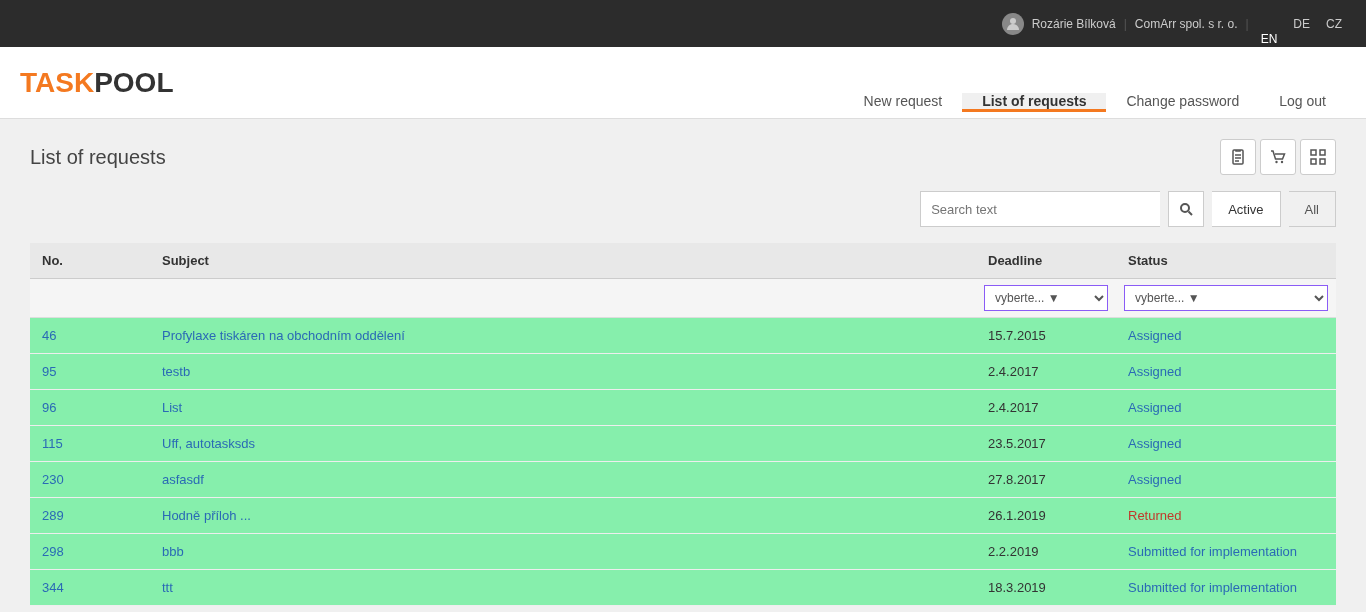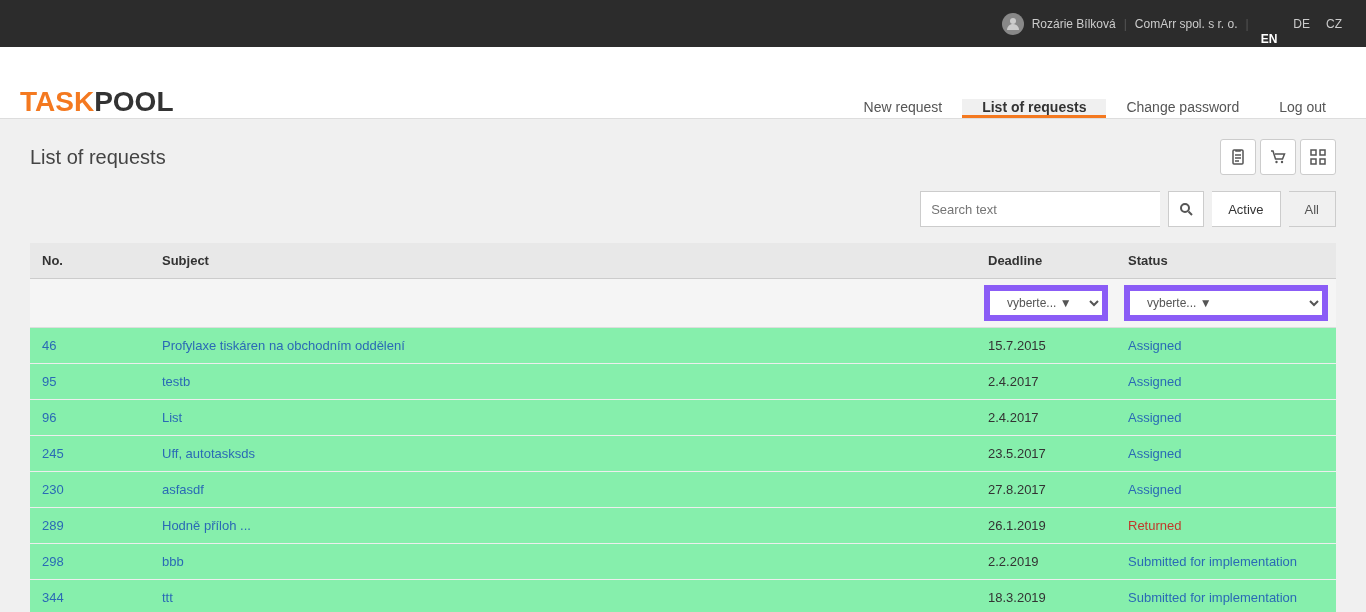--- a/index.html
+++ b/index.html
@@ -18,27 +18,27 @@
       gap: 8px;
     }
     .top-bar .user-icon {
       width: 22px; height: 22px; border-radius: 50%; background: #888;
       display: inline-flex; align-items: center; justify-content: center; color: #fff; font-size: 11px;
     }
     .top-bar .separator { color: #555; }
     .top-bar .lang-btn {
       background: none; border: none; color: #ccc; cursor: pointer; font-size: 12px; padding: 2px 4px;
     }
-    .top-bar .lang-btn.active { color: #fff; font-weight: bold; margin-top: 30px; }
+    .top-bar .lang-btn.active { color: #fff; font-weight: normal; margin-top: 30px; }
 
     
     .nav-bar {
       background: #fff;
       display: flex;
-      align-items: flex-end;
+      align-items: center;
       padding: 0 20px;
       height: 72px;
       border-bottom: 1px solid #ddd;
     }
     .logo {
       display: flex; align-items: center; margin-right: auto; font-size: 28px; font-weight: bold;
     }
     .logo .task { color: #f47920; }
     .logo .pool { color: #333; }
     .nav-links {
@@ -100,21 +100,21 @@
     
     .table-wrap { background: #86efac; }
     table { width: 100%; border-collapse: collapse; }
     thead tr { background: #e8e8e8; }
     thead th {
       text-align: left; padding: 10px 12px; font-size: 13px; font-weight: bold; color: #333;
       border-bottom: 1px solid #ccc;
     }
     .filter-row td { padding: 6px 8px; background: #f5f5f5; border-bottom: 1px solid #ddd; }
     .filter-select {
-      width: 100%; padding: 4px 13px; border: 6px solid #8b5cf6; background: #fff;
+      width: 100%; padding: 4px 6px; border: 1px solid #8b5cf6; background: #fff;
       font-size: 12px; color: #555; appearance: auto;
     }
     tbody tr { border-bottom: 1px solid #eee; }
     tbody td { padding: 10px 12px; font-size: 13px; color: #333; }
     .td-no { width: 120px; }
     .td-subject { }
     .td-deadline { width: 140px; }
     .td-status { width: 220px; }
     .link-blue { color: #2a6ab5; text-decoration: none; cursor: pointer; }
     .status-assigned { color: #2a6ab5; }
@@ -247,21 +247,21 @@
         <a class="link-blue">96</a>
       </td>
       <td class="td-subject">
         <a class="link-blue">List</a>
       </td>
       <td class="td-deadline">2.4.2017</td>
       <td class="td-status status-assigned">Assigned</td>
     </tr>
           <tr>
       <td class="td-no">
-        <a class="link-blue">245</a>
+        <a class="link-blue">115</a>
       </td>
       <td class="td-subject">
         <a class="link-blue">Uff, autotasksds</a>
       </td>
       <td class="td-deadline">23.5.2017</td>
       <td class="td-status status-assigned">Assigned</td>
     </tr>
           <tr>
       <td class="td-no">
         <a class="link-blue">230</a>

